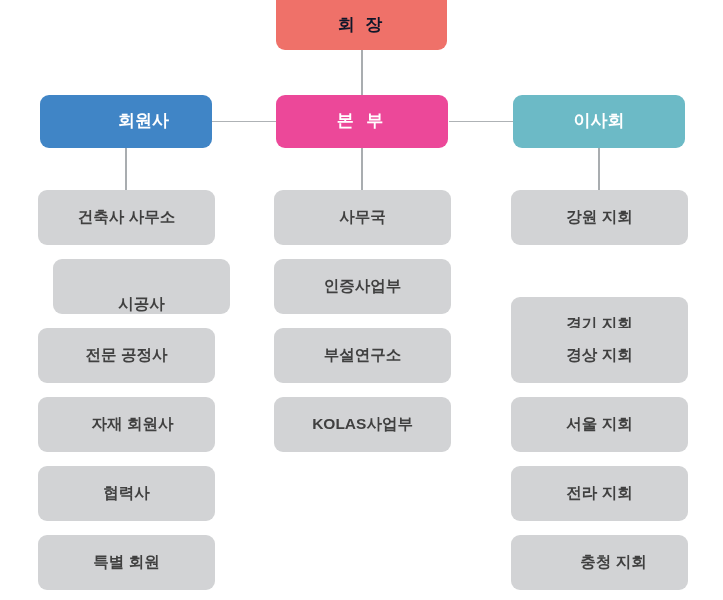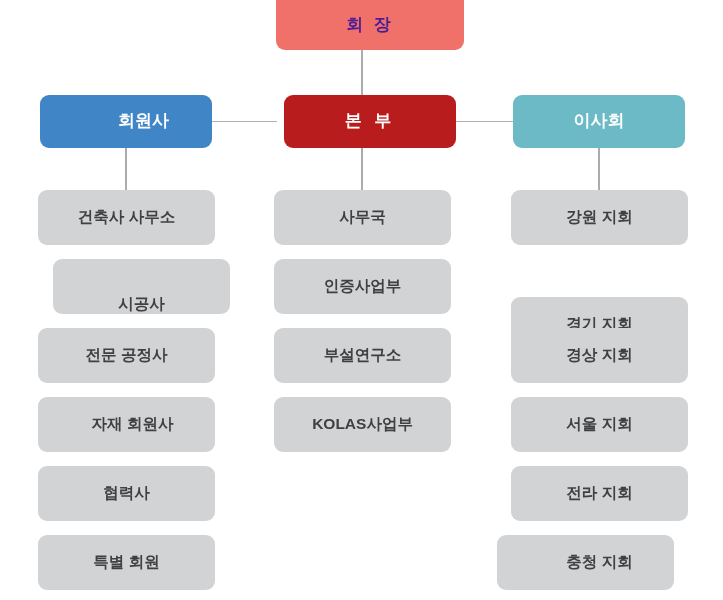--- a/index.html
+++ b/index.html
@@ -40,25 +40,25 @@
     line-height: 1.2;
   }
 
   .node-label {
     display: block;
     white-space: nowrap;
   }
 
   
   .tier-top {
-    width: 188px;
+    width: 171px;
     height: 50px;
     border-radius: 0 0 9px 9px;
     background: #ef7169;
-    color: #4c1d95;
+    color: #0f172a;
     font-size: 17px;
     font-weight: bold;
     letter-spacing: 3px;
     align-items: center;
   }
 
   
   .tier-two {
     width: 172px;
     height: 53px;
@@ -98,21 +98,21 @@
   <div class="connector v" style="left:598px; top:148px; width:2px; height:42px;"></div>
 
   <div class="node tier-top" style="left:276px; top:0px;">
     <span class="node-label">회 장</span>
   </div>
 
   <div class="node tier-two" style="left:40px; top:95px; background:#4085c6;padding-left:35px;">
     <span class="node-label">회원사</span>
   </div>
 
-  <div class="node tier-two spaced" style="left:284px; top:95px; background:#b91c1c;">
+  <div class="node tier-two spaced" style="left:276px; top:95px; background:#ec4899;">
     <span class="node-label">본 부</span>
   </div>
 
   <div class="node tier-two" style="left:513px; top:95px; background:#6cbac6;">
     <span class="node-label">이사회</span>
   </div>
 
   <div class="node tier-leaf" style="left:38px; top:190px;">
     <span class="node-label">건축사 사무소</span>
   </div>
@@ -153,17 +153,17 @@
   </div>
   <div class="node tier-leaf" style="left:511px; top:328px;">
     <span class="node-label">경상 지회</span>
   </div>
   <div class="node tier-leaf" style="left:511px; top:397px;">
     <span class="node-label">서울 지회</span>
   </div>
   <div class="node tier-leaf" style="left:511px; top:466px;">
     <span class="node-label">전라 지회</span>
   </div>
-  <div class="node tier-leaf" style="left:497px; top:535px;padding-left:28px;">
+  <div class="node tier-leaf" style="left:511px; top:535px;padding-left:28px;">
     <span class="node-label">충청 지회</span>
   </div>
 
 </div>
 
 </body></html>

